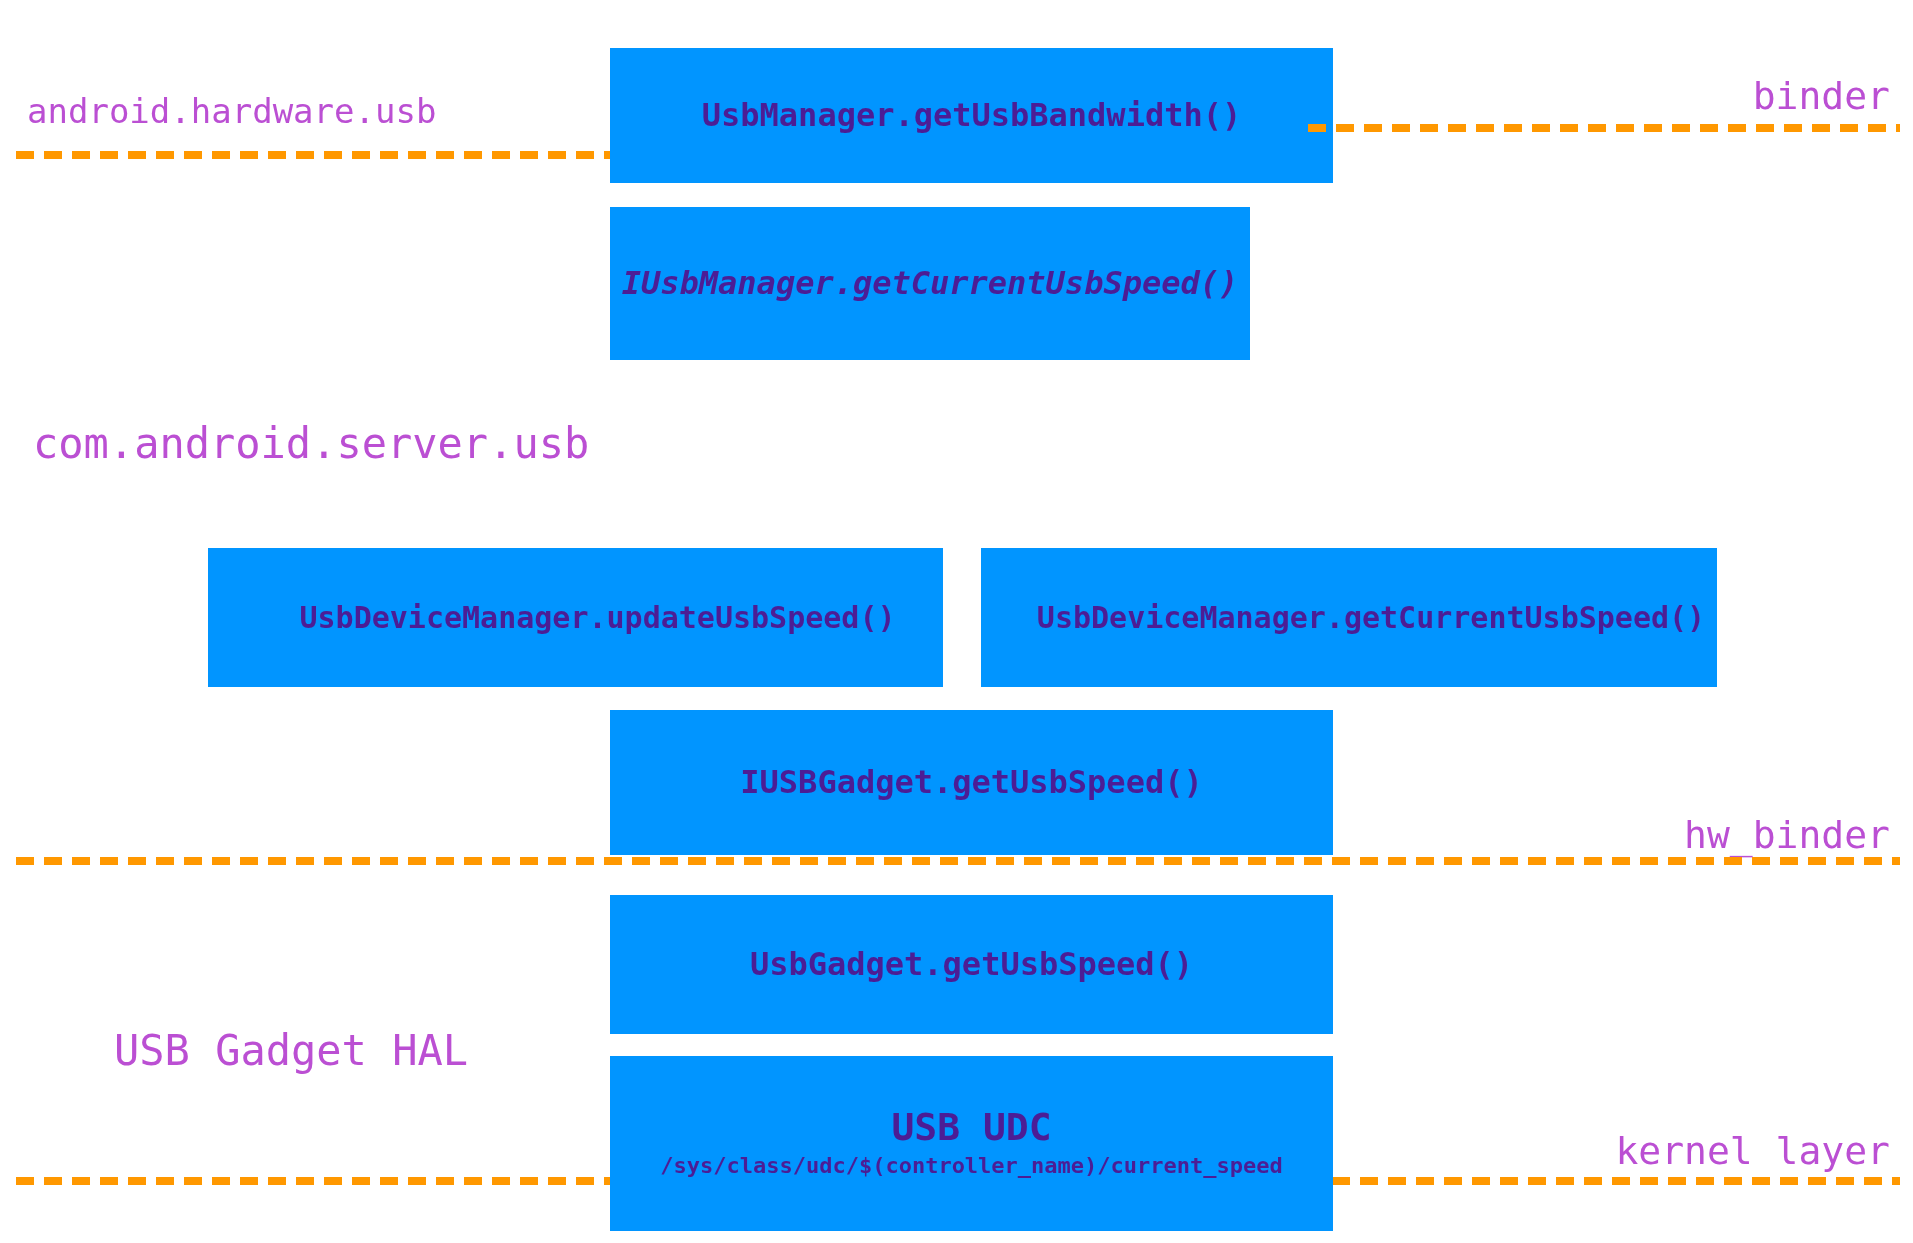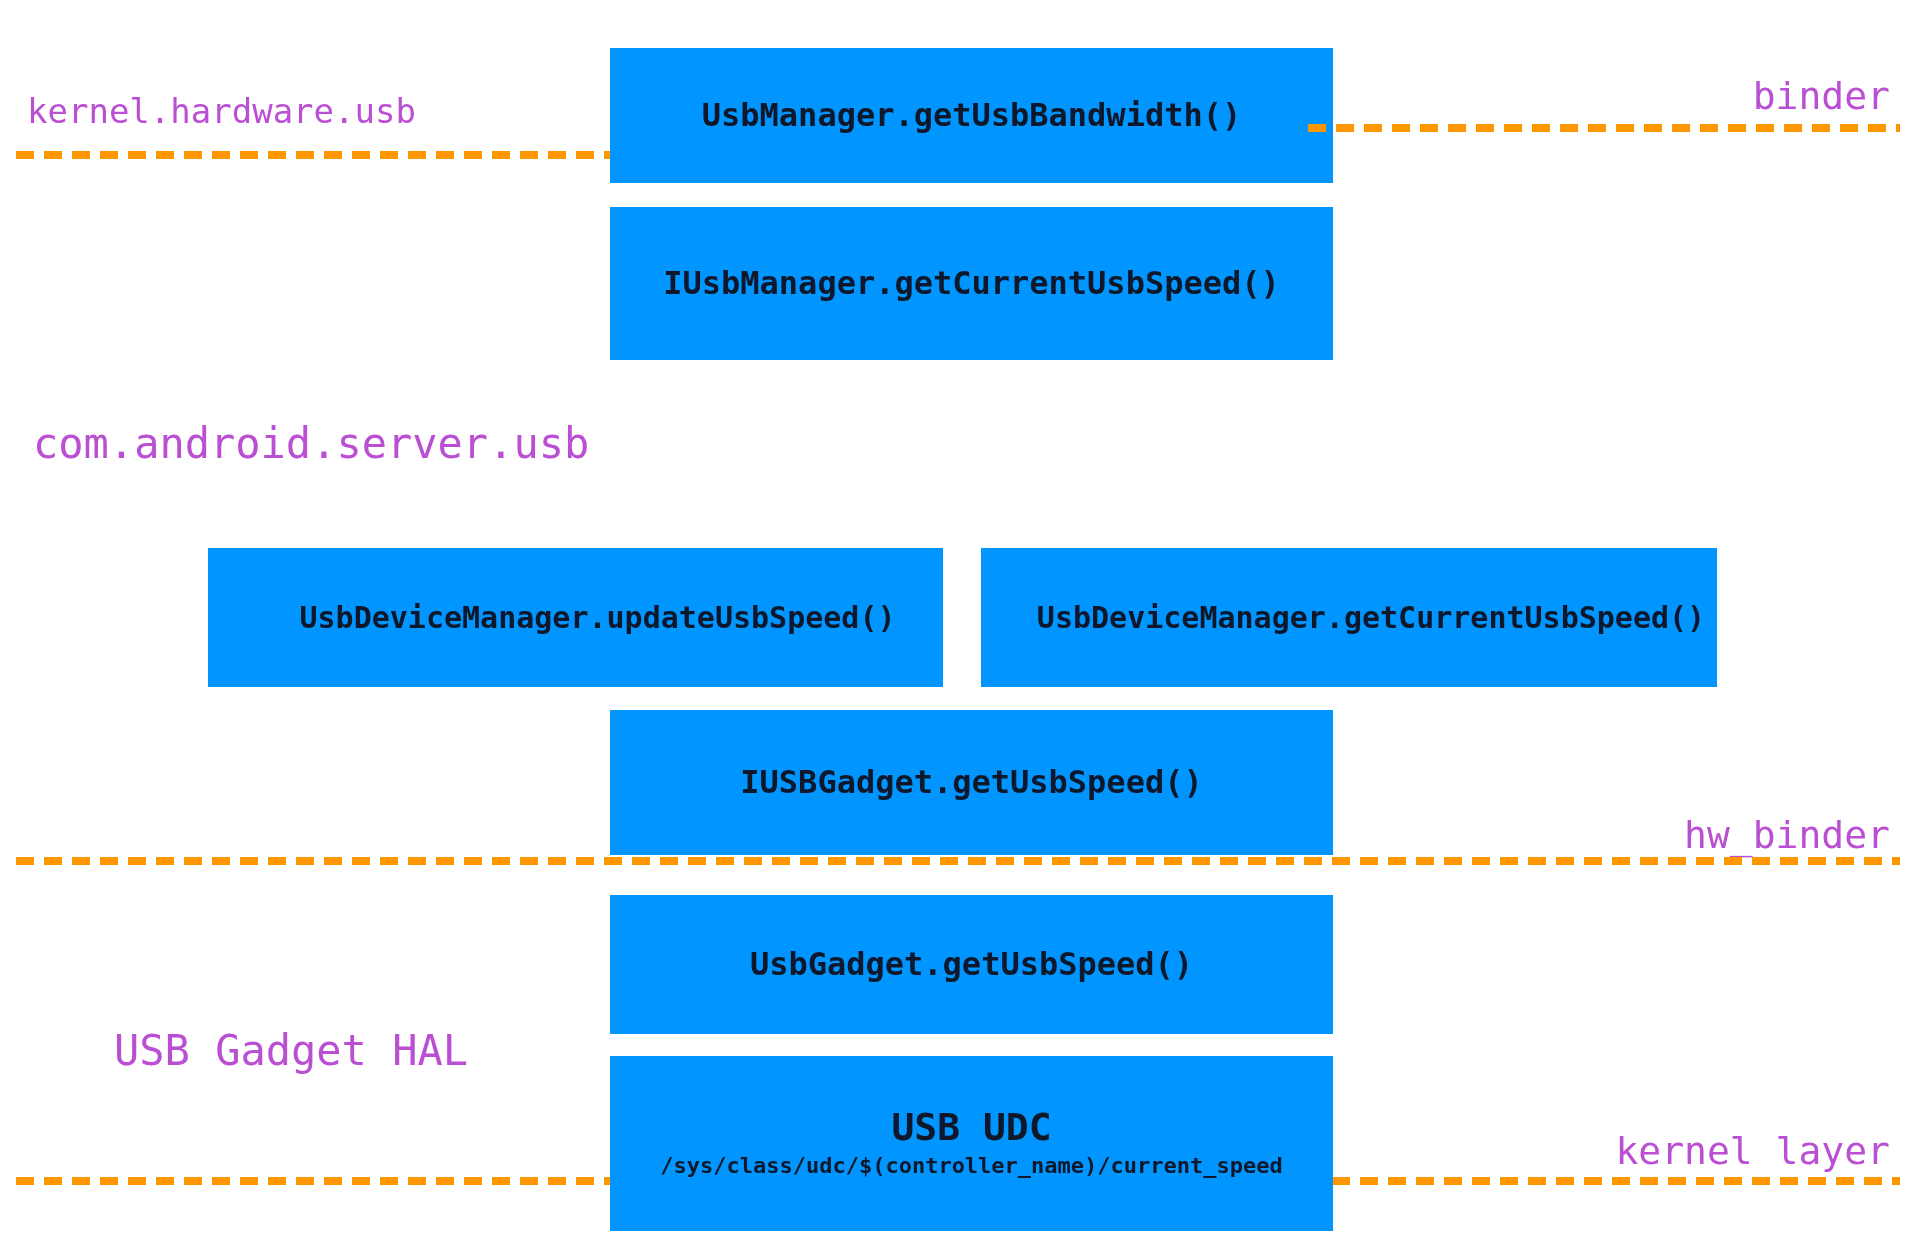--- a/index.html
+++ b/index.html
@@ -6,21 +6,21 @@
   #canvas{
     position:relative;
     width:1913px;height:1243px;
     background:#ffffff;
     font-family:"DejaVu Sans Mono", monospace;
     overflow:hidden;
   }
   .box{
     position:absolute;
     background:#0195ff;
-    color:#0f172a;
+    color:#4c1d95;
     display:flex;
     flex-direction:column;
     align-items:center;
     justify-content:center;
     text-align:center;
     font-weight:700;
     z-index:1;
   }
   .box .t32{font-size:32px;line-height:1.55;}
   .box .t30{font-size:30px;line-height:1.4;margin-left:44px;}
@@ -47,32 +47,32 @@
 </head>
 <body>
 
 <div id="canvas">
 
   <div class="dash under" style="left:16px;top:151px;width:594px;"></div>
   <div class="dash over" style="left:1308px;top:124px;width:592px;"></div>
   <div class="dash over" style="left:16px;top:857px;width:1884px;"></div>
   <div class="dash under" style="left:16px;top:1177px;width:1884px;"></div>
 
-  <div class="plabel f34" style="left:27px;top:88px;">kernel.hardware.usb</div>
+  <div class="plabel f34" style="left:27px;top:88px;">android.hardware.usb</div>
   <div class="plabel right f38" style="top:70px;">binder</div>
   <div class="plabel f42" style="left:33px;top:415px;">com.android.server.usb</div>
   <div class="plabel right f38" style="top:809px;padding-left:7px;">hw_binder</div>
   <div class="plabel f42" style="left:114px;top:1022px;">USB Gadget HAL</div>
   <div class="plabel right f38" style="top:1125px;">kernel layer</div>
 
   <div class="box" style="left:610px;top:48px;width:723px;height:135px;">
     <div class="t32">UsbManager.getUsbBandwidth()</div>
   </div>
 
-  <div class="box" style="left:610px;top:207px;width:723px;height:153px;">
+  <div class="box" style="left:610px;top:207px;width:640px;height:153px;font-style:italic;">
     <div class="t32">IUsbManager.getCurrentUsbSpeed()</div>
   </div>
 
 
   <div class="box" style="left:208px;top:548px;width:735px;height:139px;">
     <div class="t30">UsbDeviceManager.updateUsbSpeed()</div>
   </div>
 
   <div class="box" style="left:981px;top:548px;width:736px;height:139px;">
     <div class="t30">UsbDeviceManager.getCurrentUsbSpeed()</div>

